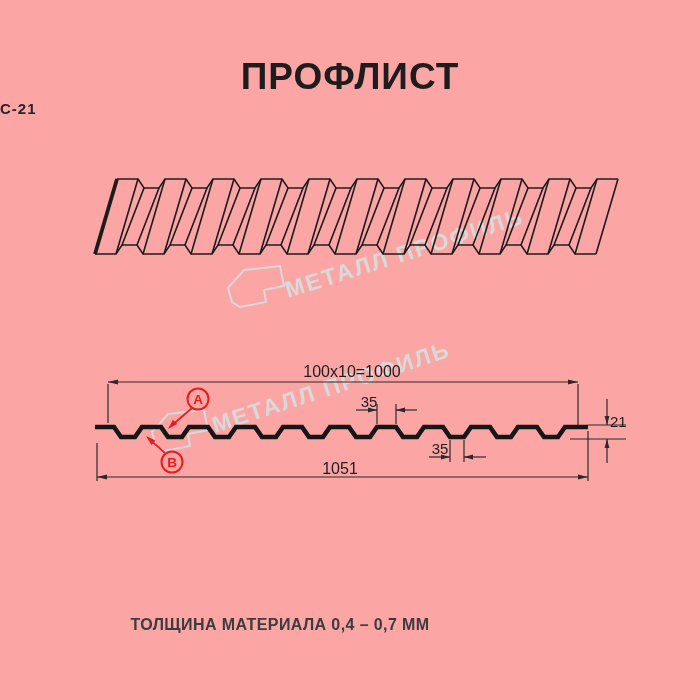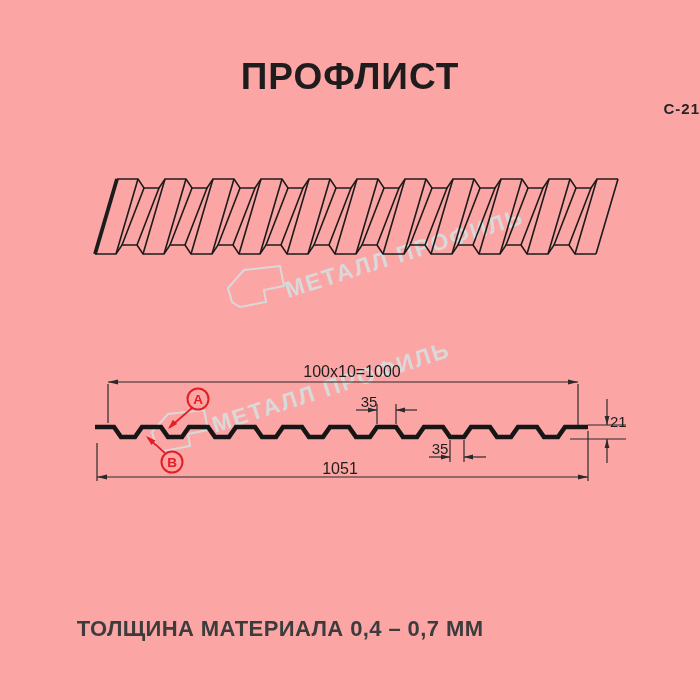--- a/index.html
+++ b/index.html
@@ -1,23 +1,23 @@
 <!DOCTYPE html>
 <html><head>
 <meta charset="utf-8">
 <style>
   html,body{margin:0;padding:0;background:#fff;}
   .page{position:relative;width:700px;height:700px;background:#fca5a5;overflow:hidden;
         font-family:"Liberation Sans",sans-serif;}
   .title{position:absolute;left:0;top:56px;width:700px;text-align:center;
          font-size:37px;font-weight:bold;letter-spacing:1px;color:#1e1c1c;}
-  .subtitle{position:absolute;left:0;top:100px;width:700px;text-align:right;
+  .subtitle{position:absolute;left:0;top:100px;width:700px;text-align:left;
          font-size:15px;font-weight:bold;letter-spacing:1px;color:#252525;}
   .footer{position:absolute;left:0;top:616px;width:560px;text-align:center;
-         font-size:22px;font-weight:bold;letter-spacing:0.4px;color:#3c3c3c;}
+         font-size:16px;font-weight:bold;letter-spacing:0.4px;color:#3c3c3c;}
   svg.scene{position:absolute;left:0;top:0;}
   .wm-stroke{fill:none;stroke:#d9d9d9;stroke-width:2;}
   .wm-text{fill:#d9d9d9;font-size:23px;font-weight:bold;letter-spacing:2px;
            font-family:"Liberation Sans",sans-serif;}
   .sheet-line{fill:none;stroke:#1c1c1c;stroke-width:1.6;stroke-linejoin:miter;}
   .sheet-edge{fill:none;stroke:#1c1c1c;stroke-width:3.8;}
   .profile{fill:none;stroke:#161616;stroke-width:4.6;stroke-linejoin:miter;}
   .dim{stroke:#2a2a2a;stroke-width:1.2;fill:none;}
   .dim-head{fill:#2a2a2a;stroke:none;}
   .dim-text{fill:#1d1d1d;font-size:16px;font-family:"Liberation Sans",sans-serif;}

